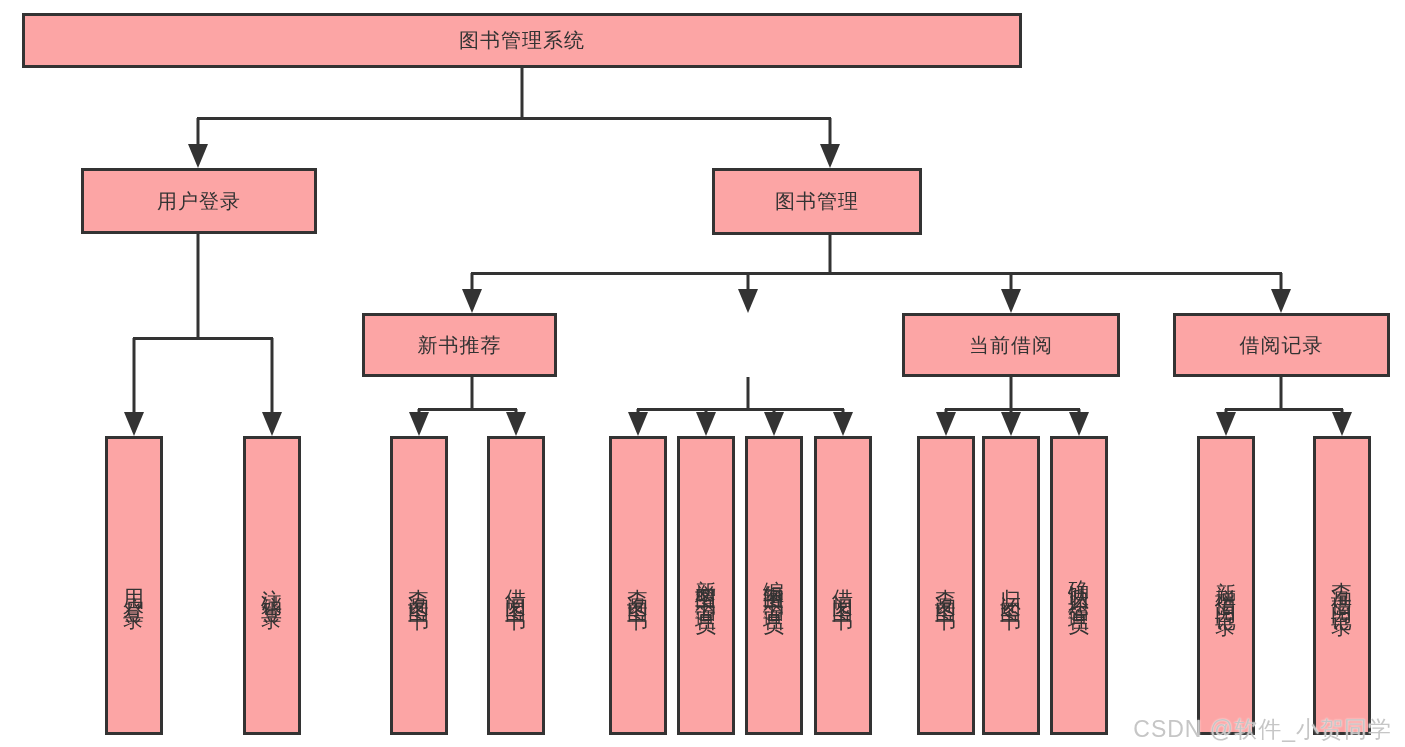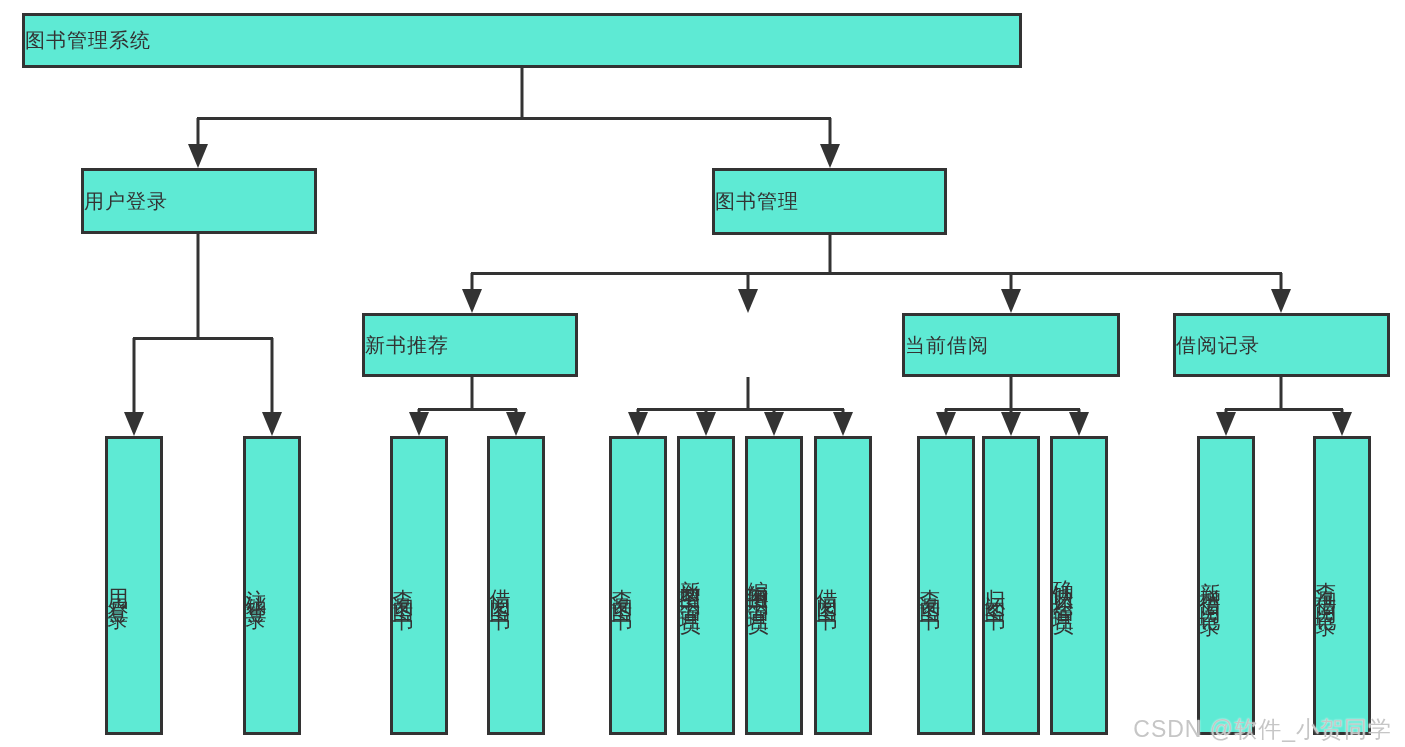--- a/index.html
+++ b/index.html
@@ -16,22 +16,22 @@
     overflow:hidden;
   }
   .stage{position:relative;width:1405px;height:747px;background:var(--bg);}
   .connectors{position:absolute;left:0;top:0;width:1405px;height:747px;}
   .connectors line{stroke:var(--line);stroke-width:3;}
   .connectors polygon{fill:var(--line);stroke:none;}
   .node{
     position:absolute;
     box-sizing:border-box;
     border:3px solid var(--line);
-    background:#5eead4;
-    display:flex;align-items:center;
+    background:#fca5a5;
+    display:flex;align-items:center;justify-content:center;
     color:var(--text);
   }
   .hlabel{font-size:20px;letter-spacing:1px;white-space:nowrap;}
   .root .hlabel{font-size:20px;}
   .leaf{width:58px;height:299px;}
   .vtext{
     writing-mode:vertical-rl;
     font-size:21px;
     letter-spacing:7px;
     line-height:1;
@@ -117,25 +117,25 @@
       <polygon points="1332,412 1352,412 1342,436"></polygon>
   </svg>
 
   <div class="node root" style="left:22px;top:13px;width:1000px;height:55px">
     <span class="hlabel">图书管理系统</span>
   </div>
 
   <div class="node" style="left:81px;top:168px;width:236px;height:66px">
     <span class="hlabel">用户登录</span>
   </div>
-  <div class="node" style="left:712px;top:168px;width:235px;height:67px">
+  <div class="node" style="left:712px;top:168px;width:210px;height:67px">
     <span class="hlabel">图书管理</span>
   </div>
 
-  <div class="node" style="left:362px;top:313px;width:216px;height:64px">
+  <div class="node" style="left:362px;top:313px;width:195px;height:64px">
     <span class="hlabel">新书推荐</span>
   </div>
   <div class="node" style="left:902px;top:313px;width:218px;height:64px">
     <span class="hlabel">当前借阅</span>
   </div>
   <div class="node" style="left:1173px;top:313px;width:217px;height:64px">
     <span class="hlabel">借阅记录</span>
   </div>
 
   <div class="node leaf" style="left:105px;top:436px">

